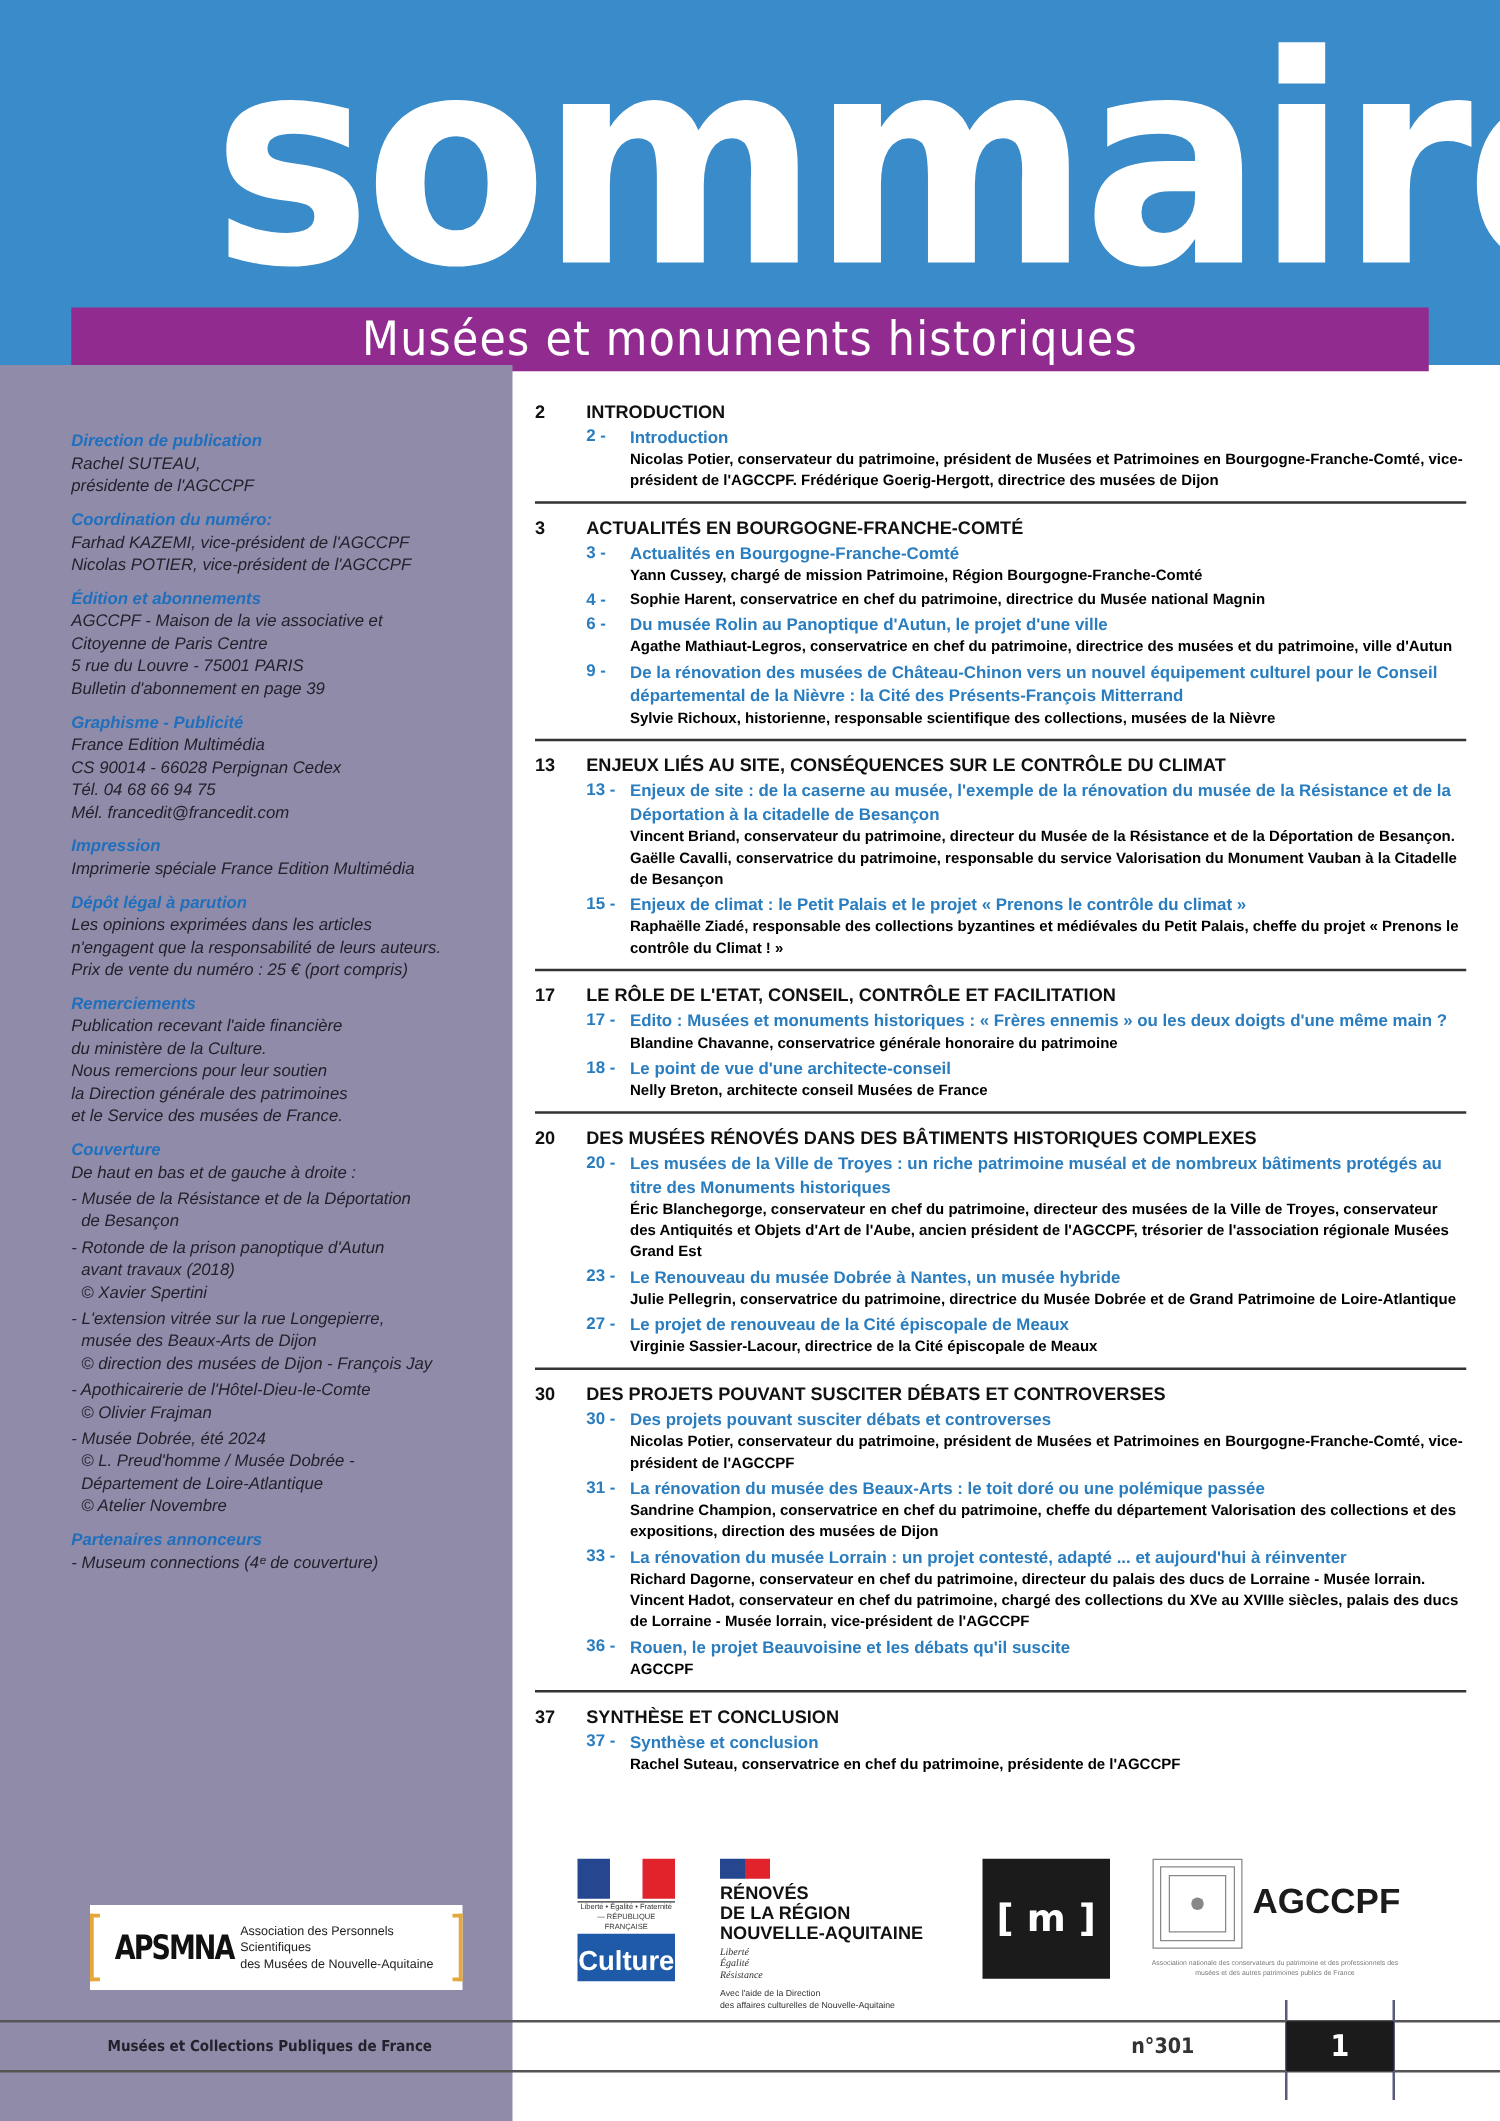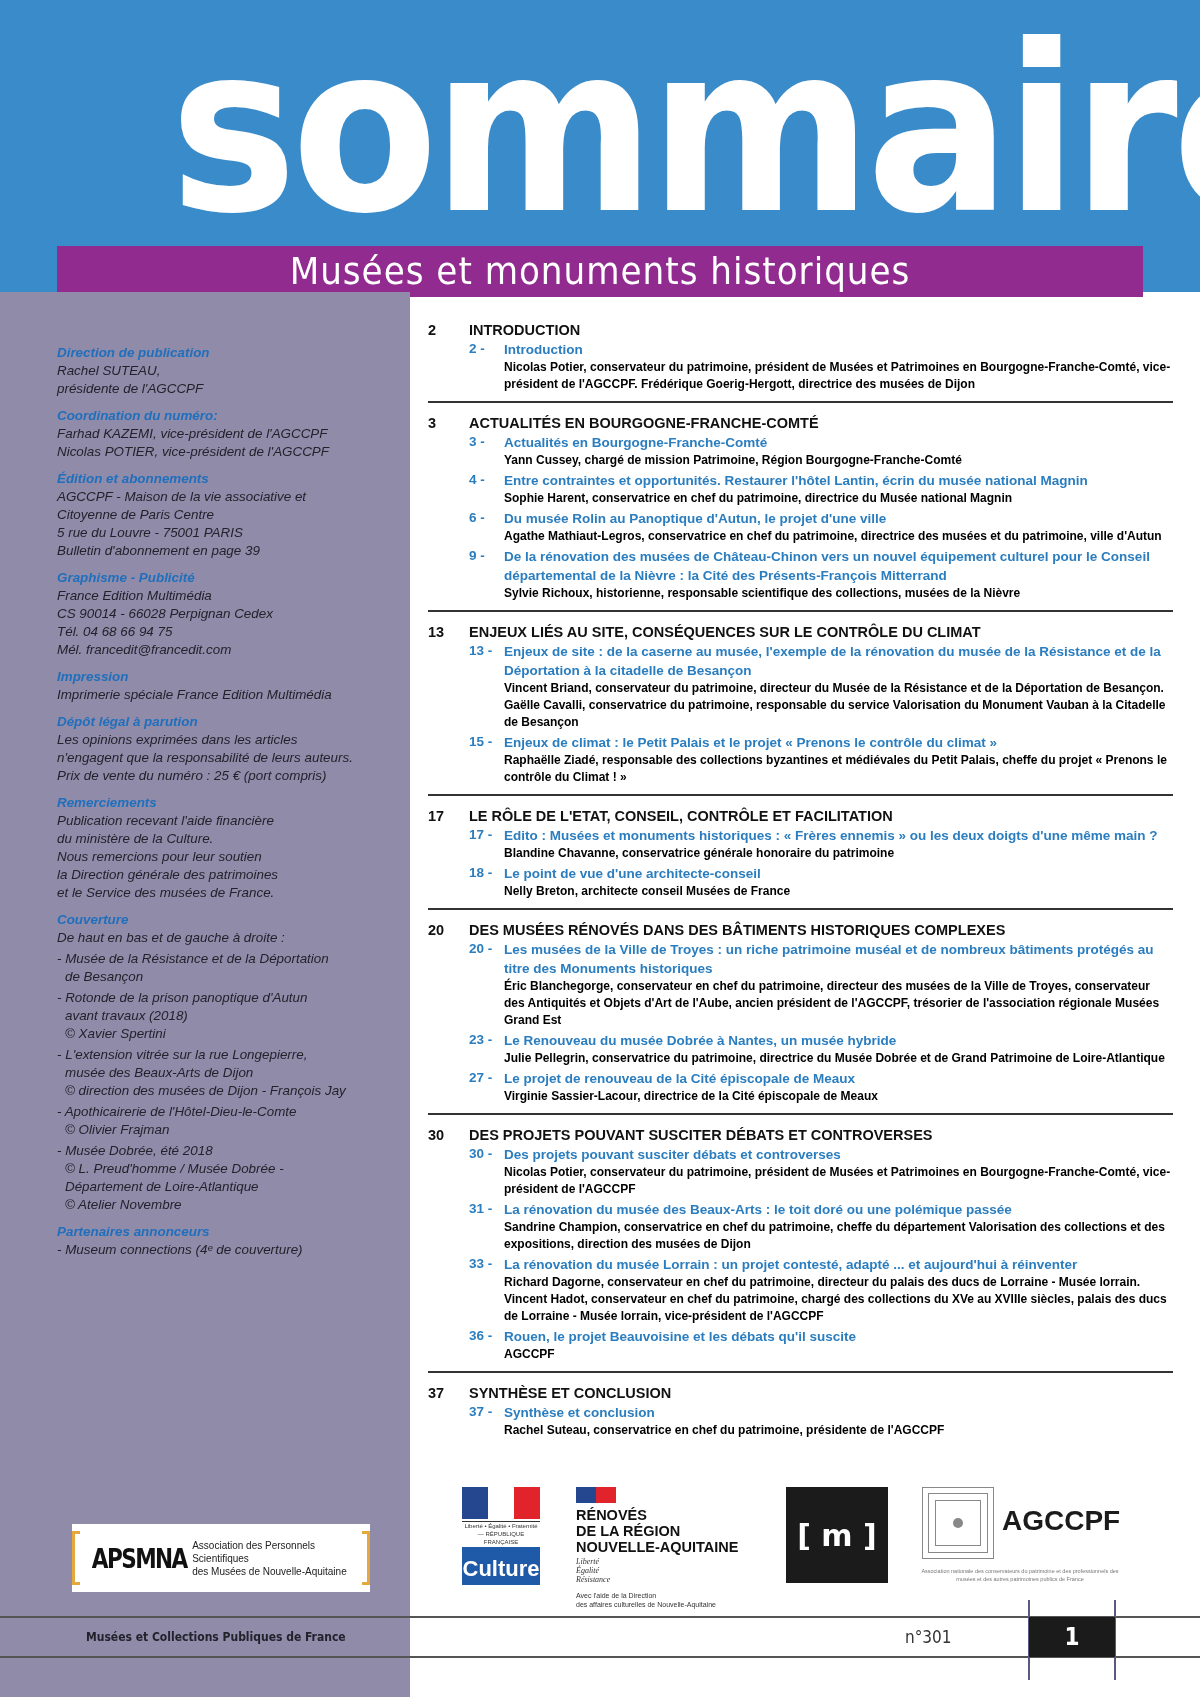--- a/index.html
+++ b/index.html
@@ -67,21 +67,21 @@
   .agccpf-mark { position: absolute; left: 462px; top: 2px; width: 72px; height: 72px; border: 1px solid #888; display: flex; align-items: center; justify-content: center; }
   .agccpf-mark .r1 { width: 60px; height: 60px; border: 1px solid #888; display: flex; align-items: center; justify-content: center; }
   .agccpf-mark .r2 { width: 46px; height: 46px; border: 1px solid #888; display: flex; align-items: center; justify-content: center; }
   .agccpf-mark .dot { width: 10px; height: 10px; border-radius: 50%; background: #888; }
   .agccpf-name { position: absolute; left: 542px; top: 20px; font-weight: bold; font-size: 28px; color: #1b1b1b; }
   .agccpf-desc { position: absolute; left: 460px; top: 82px; width: 200px; font-size: 5.5px; line-height: 8px; color: #777; text-align: center; }
 
   .footer-line1 { position: absolute; left: 0; top: 1616px; width: 1200px; height: 2px; background: #555; }
   .footer-line2 { position: absolute; left: 0; top: 1656px; width: 1200px; height: 2px; background: #555; }
   .footer-journal { position: absolute; left: 86px; top: 1620px; width: 300px; height: 34px; line-height: 34px; font-family: "DejaVu Sans Condensed", "DejaVu Sans", sans-serif; font-weight: bold; font-size: 12px; color: #22222c; white-space: nowrap; }
-  .footer-issue { position: absolute; left: 905px; top: 1620px; height: 34px; line-height: 34px; font-family: "DejaVu Sans Condensed", "DejaVu Sans", sans-serif; font-size: 17px; color: #333; }
+  .footer-issue { position: absolute; left: 905px; top: 1620px; height: 34px; line-height: 34px; font-family: "DejaVu Sans Condensed", "DejaVu Sans", sans-serif; font-size: 17px; color: #333; font-weight: bold; }
   .vline { position: absolute; width: 2px; background: #5a5a80; top: 1600px; height: 80px; }
   .page-box { position: absolute; left: 1029px; top: 1617px; width: 86px; height: 40px; background: #1b1b1b; color: #fff; text-align: center; font-family: "DejaVu Sans Condensed", "DejaVu Sans", sans-serif; font-weight: bold; font-size: 24px; line-height: 40px; }
 </style>
 </head>
 <body>
 
 <div class="top-band"></div>
 <div class="title-big">sommaire</div>
 <div class="subtitle-bar">Musées et monuments historiques</div>
 
@@ -144,21 +144,21 @@
         <div style="margin-bottom:3px">
           <div class="sb-line" style="">- L'extension vitrée sur la rue Longepierre,</div>
           <div class="sb-line" style="padding-left:8px">musée des Beaux-Arts de Dijon</div>
           <div class="sb-line" style="padding-left:8px">© direction des musées de Dijon - François Jay</div>
         </div>
         <div style="margin-bottom:3px">
           <div class="sb-line" style="">- Apothicairerie de l'Hôtel-Dieu-le-Comte</div>
           <div class="sb-line" style="padding-left:8px">© Olivier Frajman</div>
         </div>
         <div style="margin-bottom:3px">
-          <div class="sb-line" style="">- Musée Dobrée, été 2018</div>
+          <div class="sb-line" style="">- Musée Dobrée, été 2024</div>
           <div class="sb-line" style="padding-left:8px">© L. Preud'homme / Musée Dobrée -</div>
           <div class="sb-line" style="padding-left:8px">Département de Loire-Atlantique</div>
           <div class="sb-line" style="padding-left:8px">© Atelier Novembre</div>
         </div>
       </div>
       <div class="sb-block">
         <div class="sb-head">Partenaires annonceurs</div>
         <div class="sb-line">- Museum connections (4ᵉ de couverture)</div>
       </div>
     </div>
@@ -196,21 +196,20 @@
       <div class="art">
         <span class="art-num">3 -</span>
         <div class="art-body">
           <div class="art-title">Actualités en Bourgogne-Franche-Comté</div>
           <div class="art-authors">Yann Cussey, chargé de mission Patrimoine, Région Bourgogne-Franche-Comté</div>
         </div>
       </div>
       <div class="art">
         <span class="art-num">4 -</span>
         <div class="art-body">
-          <div class="art-title">Entre contraintes et opportunités. Restaurer l'hôtel Lantin, écrin du musée national Magnin</div>
           <div class="art-authors">Sophie Harent, conservatrice en chef du patrimoine, directrice du Musée national Magnin</div>
         </div>
       </div>
       <div class="art">
         <span class="art-num">6 -</span>
         <div class="art-body">
           <div class="art-title">Du musée Rolin au Panoptique d'Autun, le projet d'une ville</div>
           <div class="art-authors">Agathe Mathiaut-Legros, conservatrice en chef du patrimoine, directrice des musées et du patrimoine, ville d'Autun</div>
         </div>
       </div>

